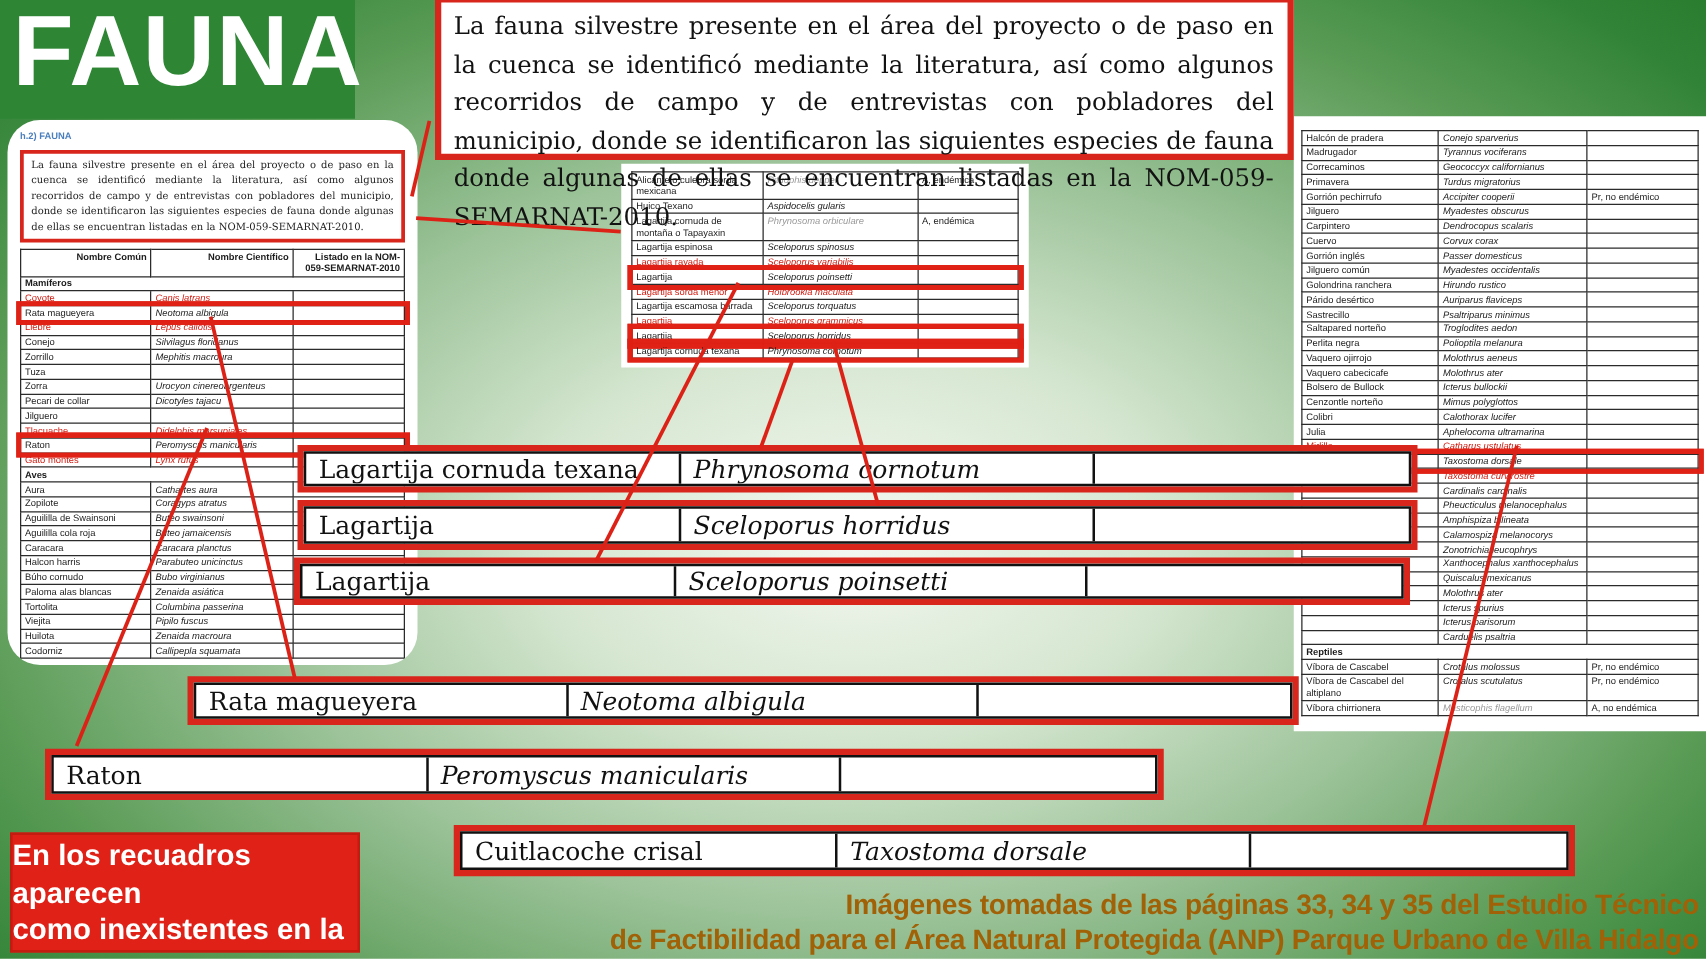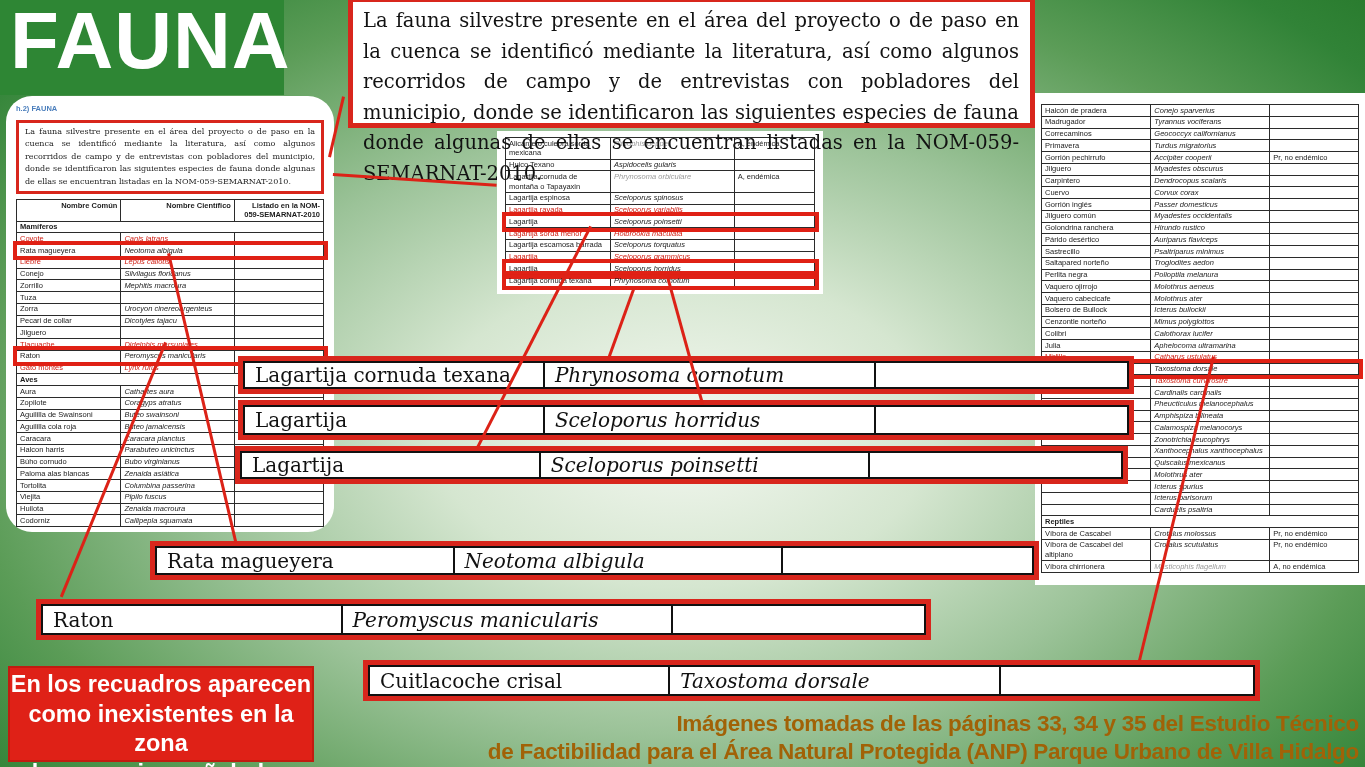--- a/index.html
+++ b/index.html
@@ -38,22 +38,22 @@
   .rline{position:absolute;height:3px;background:#dc2217;transform-origin:0 0;z-index:7;}
 
   .callout{position:absolute;background:#fff;border:5px solid #d8261c;box-sizing:border-box;z-index:6;}
   .co-in{display:flex;height:100%;border:2px solid #111;box-sizing:border-box;background:#fff;}
   .co-c{font:20px "DejaVu Serif",serif;color:#111;display:flex;align-items:center;
         padding-left:10px;box-sizing:border-box;overflow:hidden;white-space:nowrap;}
   .co-c1{width:34%;border-right:2px solid #111;}
   .co-c2{width:37.5%;border-right:2px solid #111;font-style:italic;}
   .co-c3{width:28.5%;}
 
-  #note-box{left:8px;top:666px;width:306px;height:96px;background:#df2117;border:2px solid #c21b10;
-            text-align:center;font:bold 23.5px/29.5px "Liberation Sans",sans-serif;color:#fff;padding-top:2px;z-index:6;}
+  #note-box{left:8px;top:666px;width:280px;height:96px;background:#df2117;border:2px solid #c21b10;
+            font:bold 23.5px/29.5px "Liberation Sans",sans-serif;color:#fff;padding-top:2px;z-index:6;}
   #credit{right:6px;bottom:0;text-align:right;font:bold 22.5px/27.5px "Liberation Sans",sans-serif;
           color:#a16207;padding-bottom:2px;z-index:4;letter-spacing:-0.3px;}
 </style>
 </head>
 <body>
 
 <div class="abs" id="fauna-block"></div>
 <div class="abs" id="fauna-title">FAUNA</div>
 
 <div class="abs" id="intro-box">La fauna silvestre presente en el área del proyecto o de paso en la cuenca se identificó mediante la literatura, así como algunos recorridos de campo y de entrevistas  con pobladores del municipio, donde se identificaron las siguientes especies de fauna donde algunas de ellas  se encuentran listadas en la NOM-059-SEMARNAT-2010.</div>

